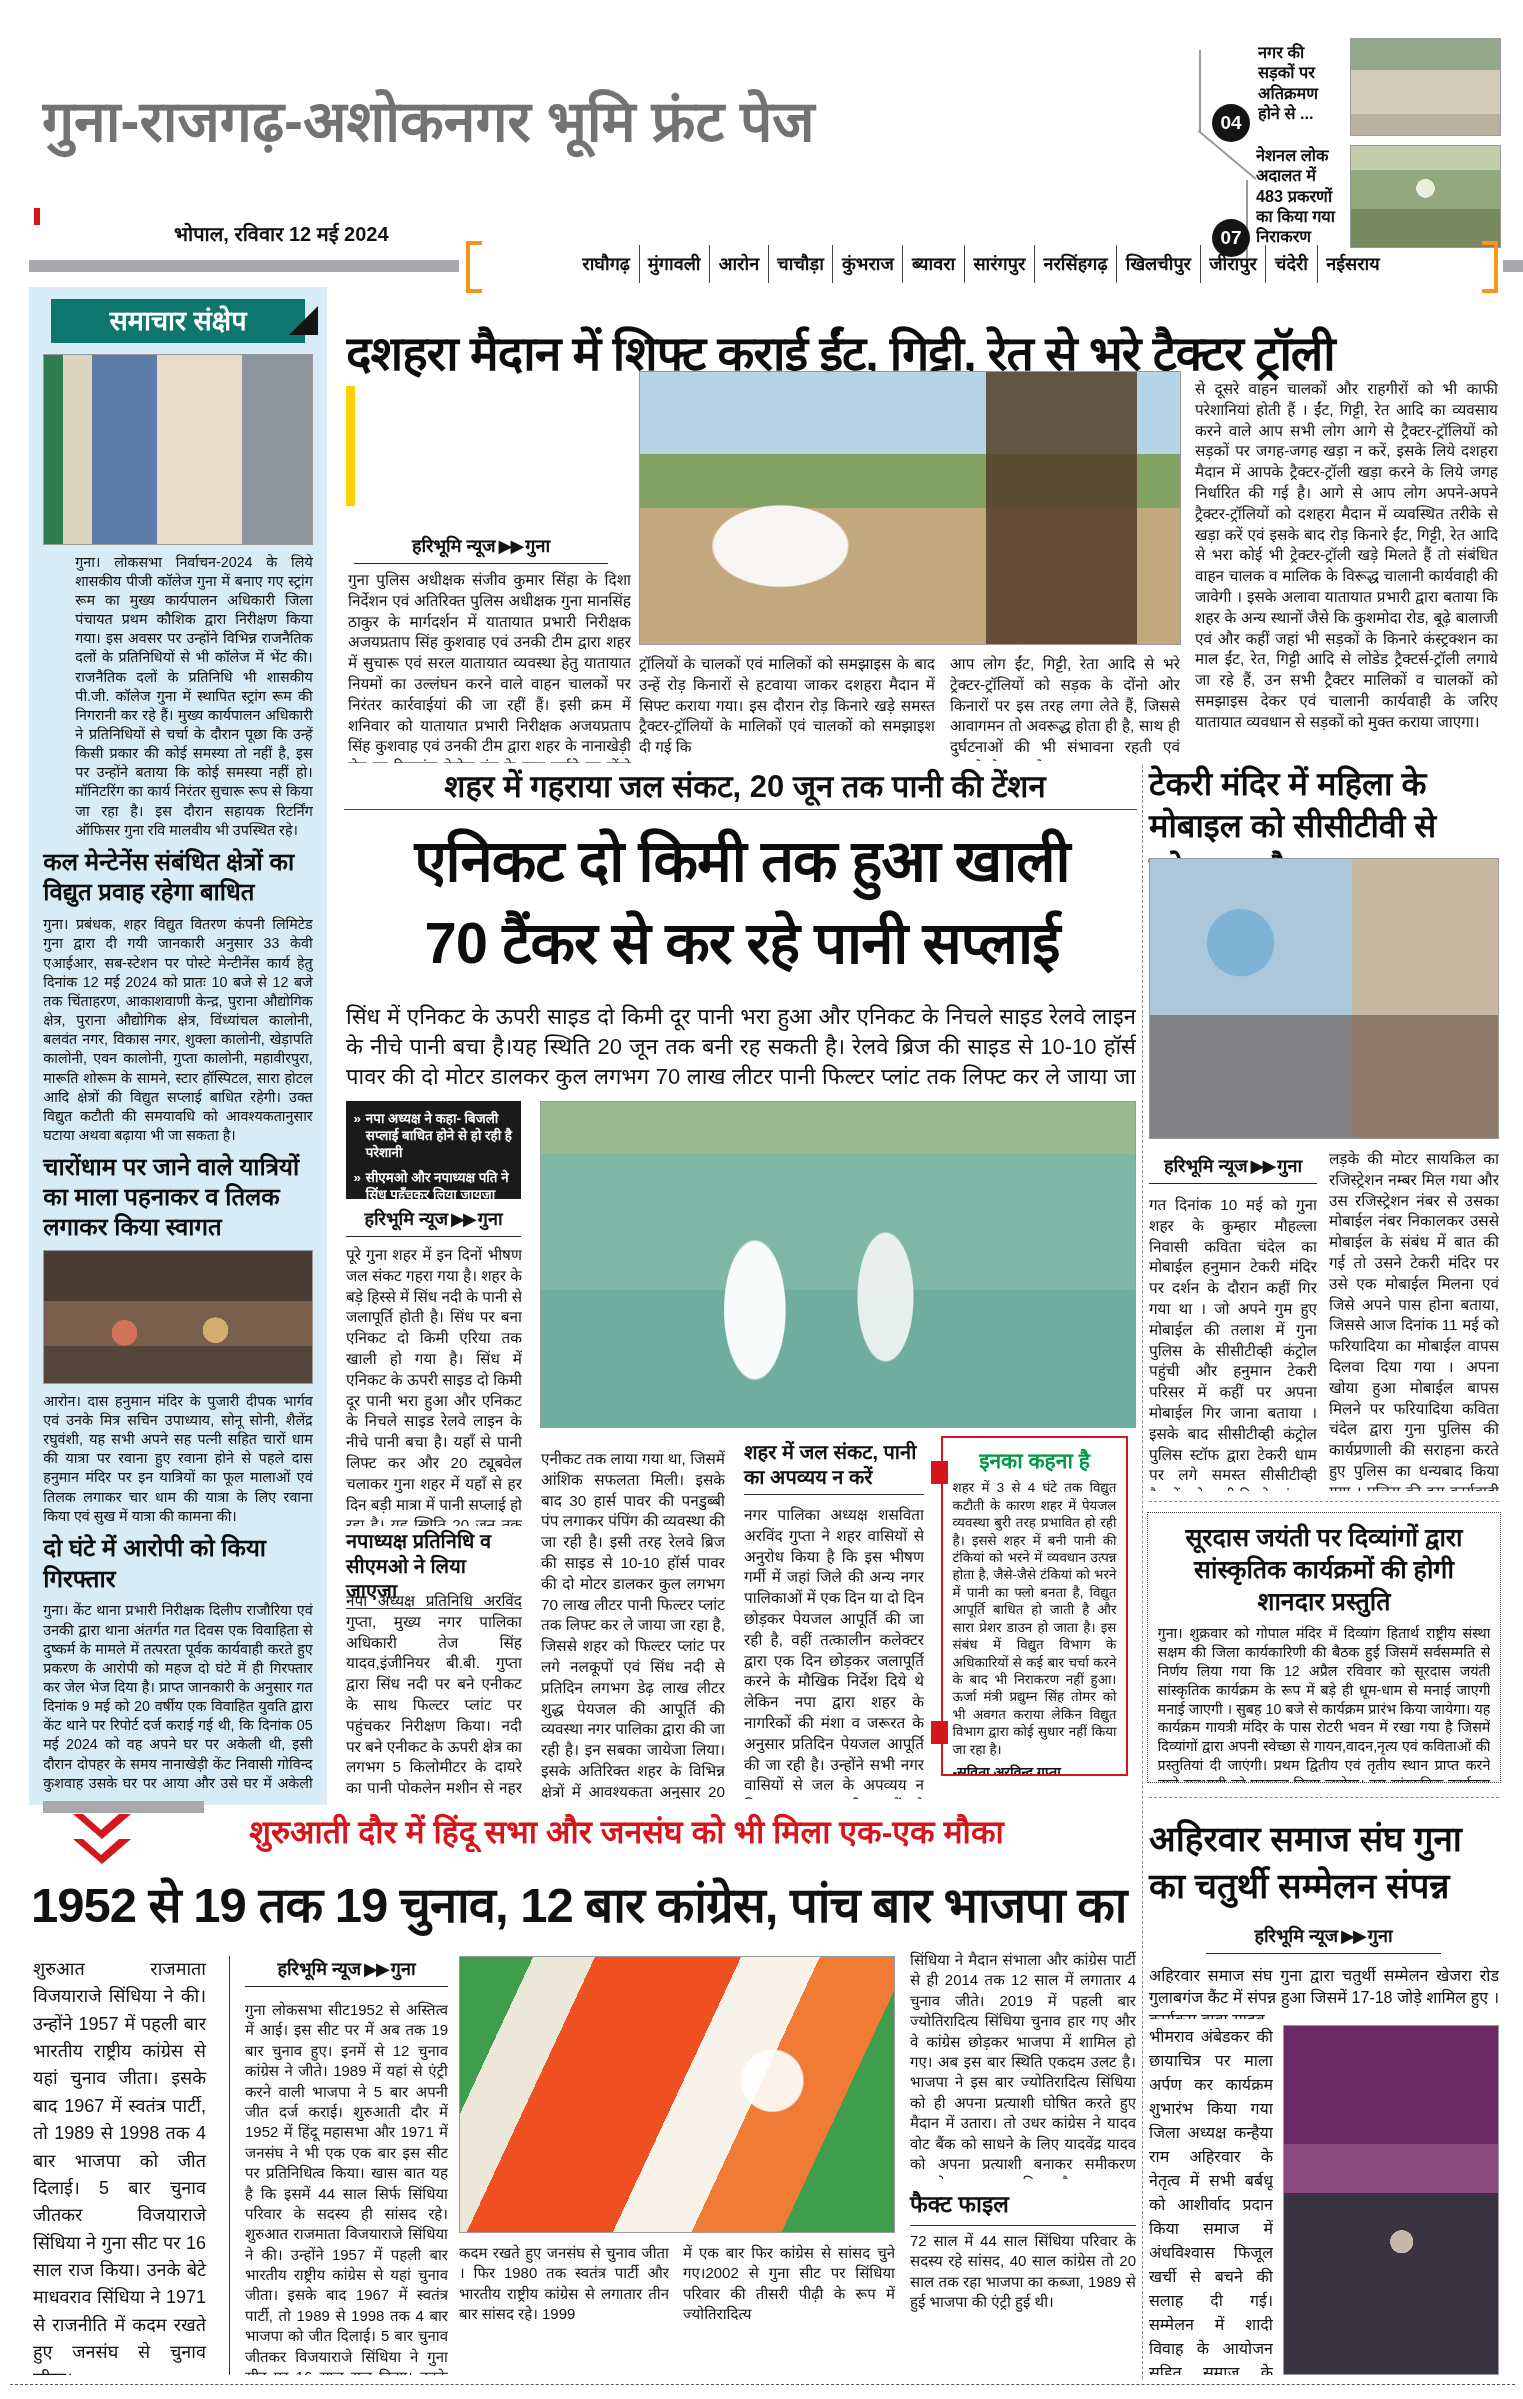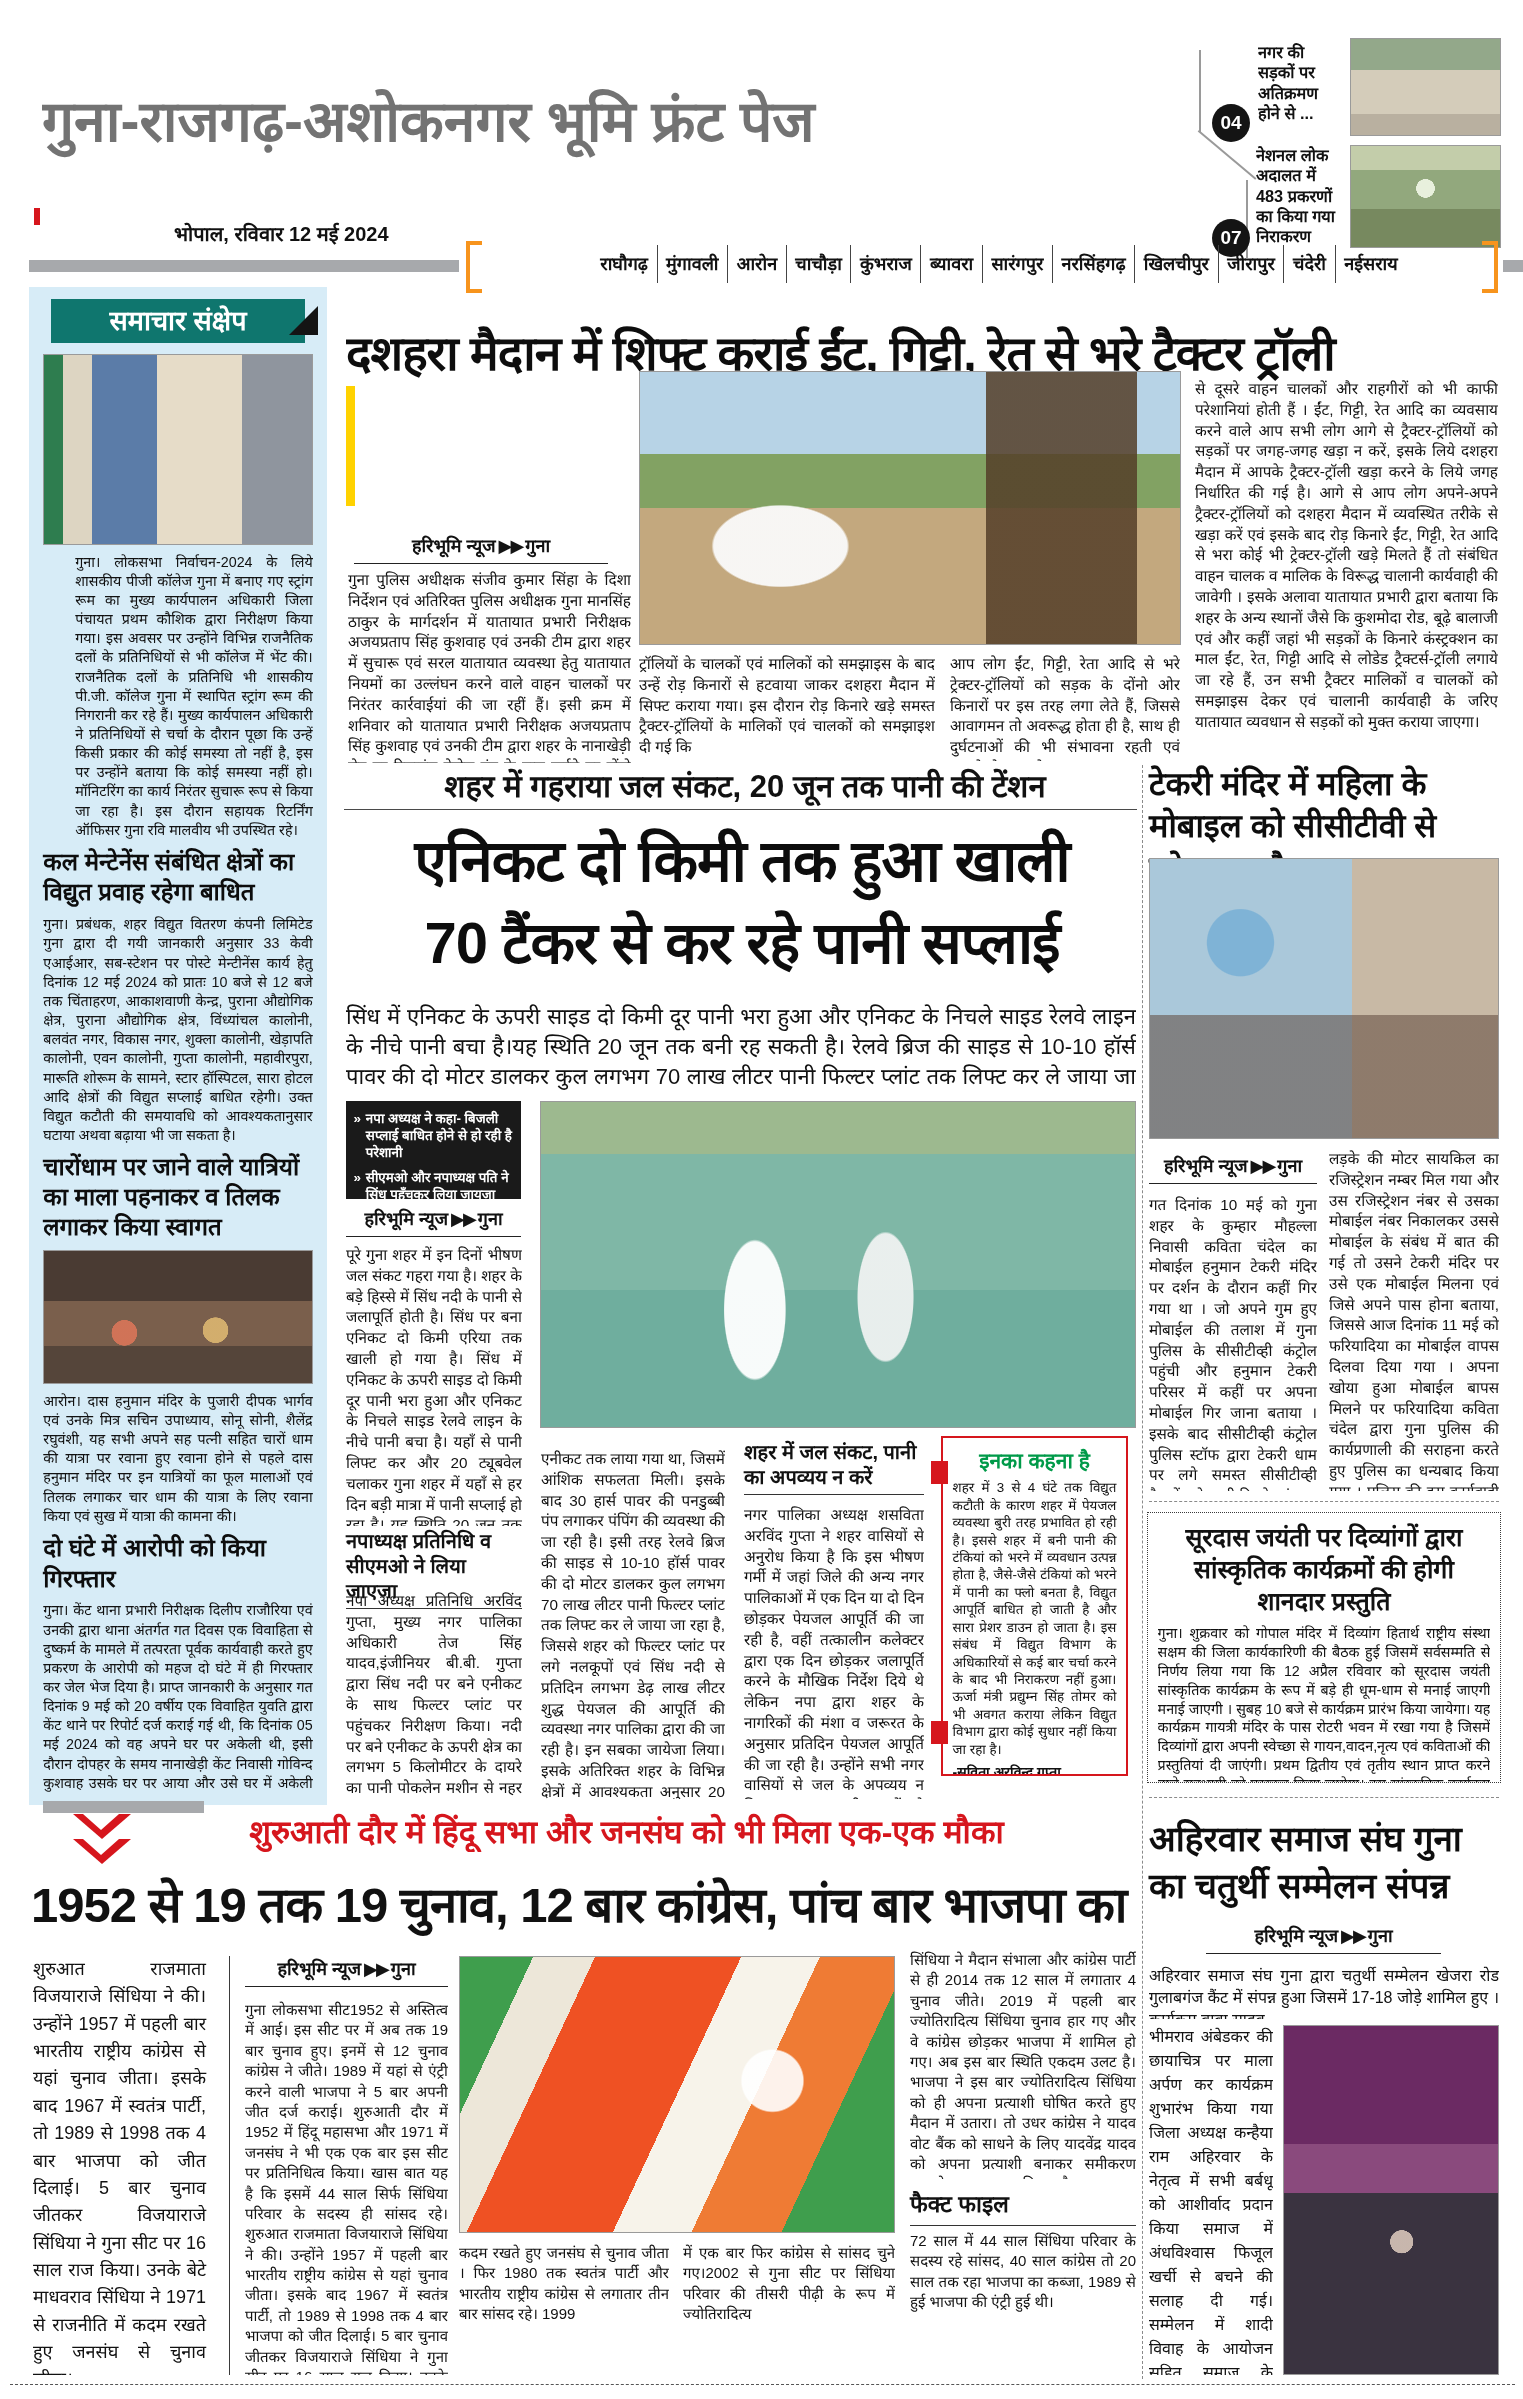--- a/index.html
+++ b/index.html
@@ -29,21 +29,21 @@
   .p-street{background-image:linear-gradient(180deg,#93a88a 0 32%,#d4ccba 32% 78%,#b9b0a0 78% 100%);}
   .p-court{background-image:radial-gradient(circle 15.3px at 50% 42%,#e8f0dd 0 60%,transparent 62%),
            linear-gradient(180deg,#c3cdaa 0 24%,#92a87d 24% 62%,#77895f 62% 100%);}
 
   
   .nav-gray-left{left:29px;top:260px;width:430px;height:12.4px;background:#a7a9ac;}
   .nav-gray-right{left:1503px;top:260px;width:21px;height:12.4px;background:#a7a9ac;}
   .bracket{width:11.5px;height:44px;top:241px;}
   .bracket-left{left:466px;border-left:4.8px solid #f7941d;border-top:4.8px solid #f7941d;border-bottom:4.8px solid #f7941d;}
   .bracket-right{left:1482px;border-right:4.8px solid #f7941d;border-top:4.8px solid #f7941d;border-bottom:4.8px solid #f7941d;}
-  .nav-list{left:501px;top:245px;width:996px;display:flex;justify-content:center;list-style:none;margin:0;padding:0;}
+  .nav-list{left:483px;top:245px;width:996px;display:flex;justify-content:center;list-style:none;margin:0;padding:0;}
   .nav-list li{font-size:18px;font-weight:bold;line-height:38px;padding:0 8.6px;border-right:1.9px solid #444;white-space:nowrap;}
   .nav-list li:last-child{border-right:none;}
 
   
   .sidebar{left:29px;top:287px;width:298px;height:1518px;background:#d7ecf7;box-sizing:border-box;
            padding:11.5px 14.3px;overflow:hidden;}
   .sidebar-header{position:relative;width:254px;height:44px;background:#0f766e;color:#fff;font-size:27px;
                   font-weight:bold;text-align:center;line-height:44px;margin:0 auto 11.5px;}
   .corner-tri{position:absolute;right:-13.4px;top:7.6px;width:0;height:0;
               border-left:29px solid transparent;border-bottom:29px solid #141414;}

